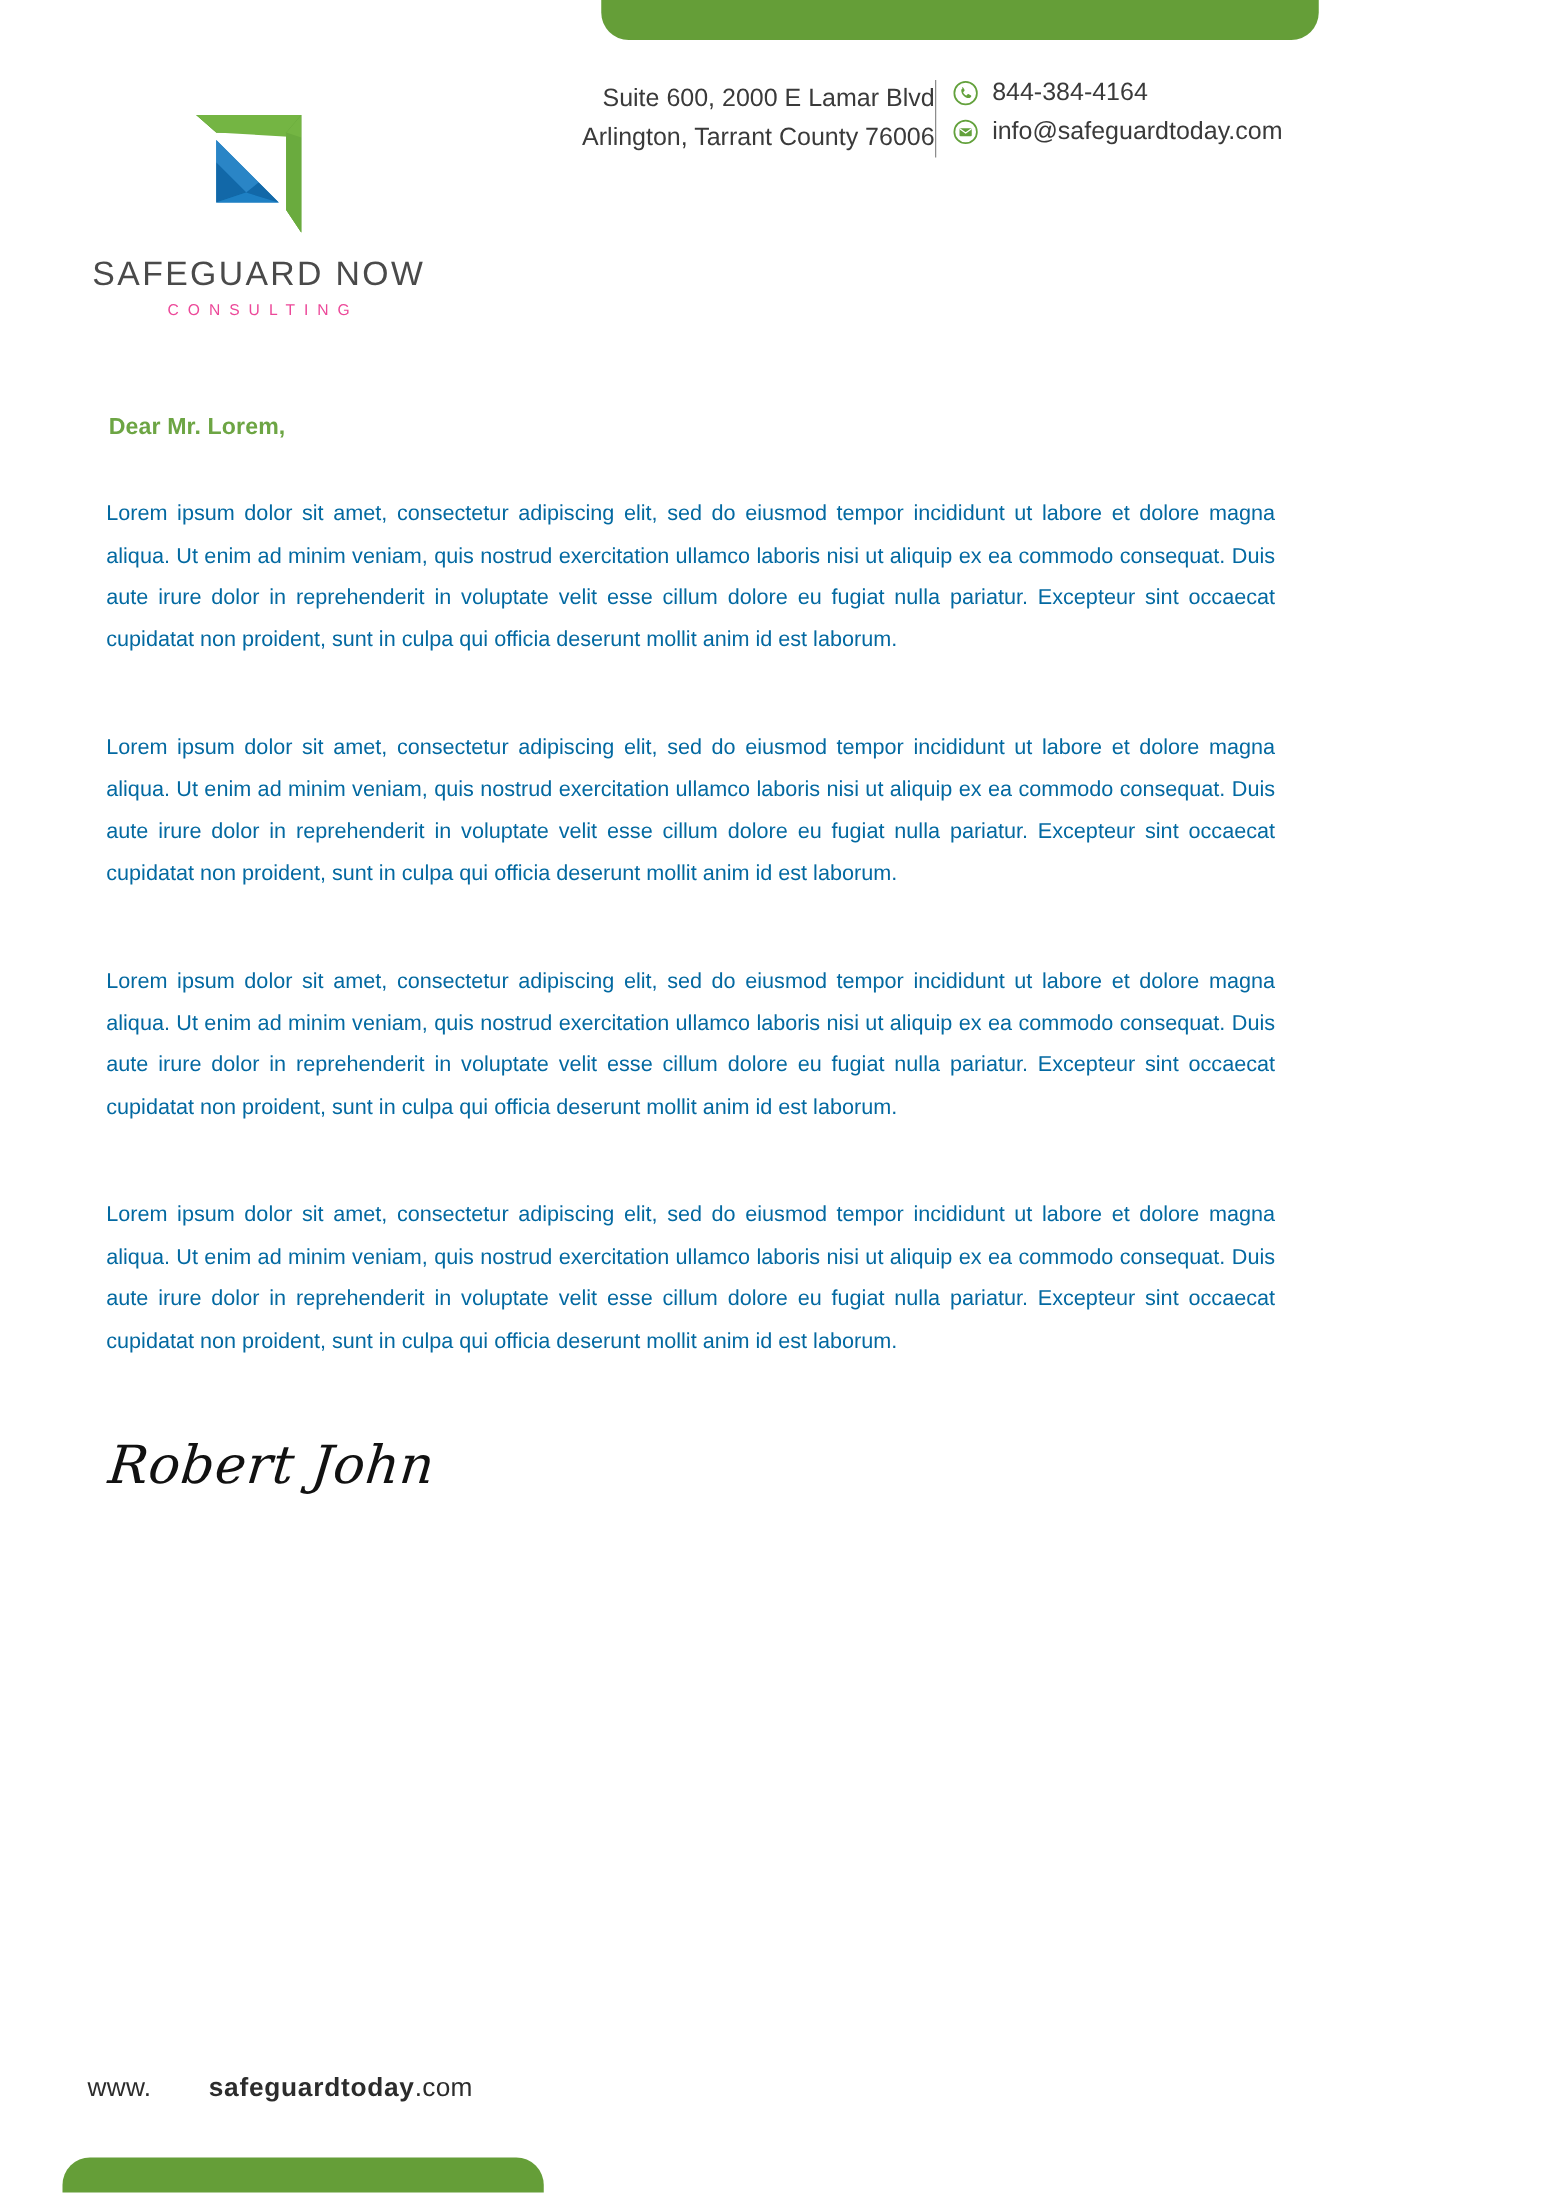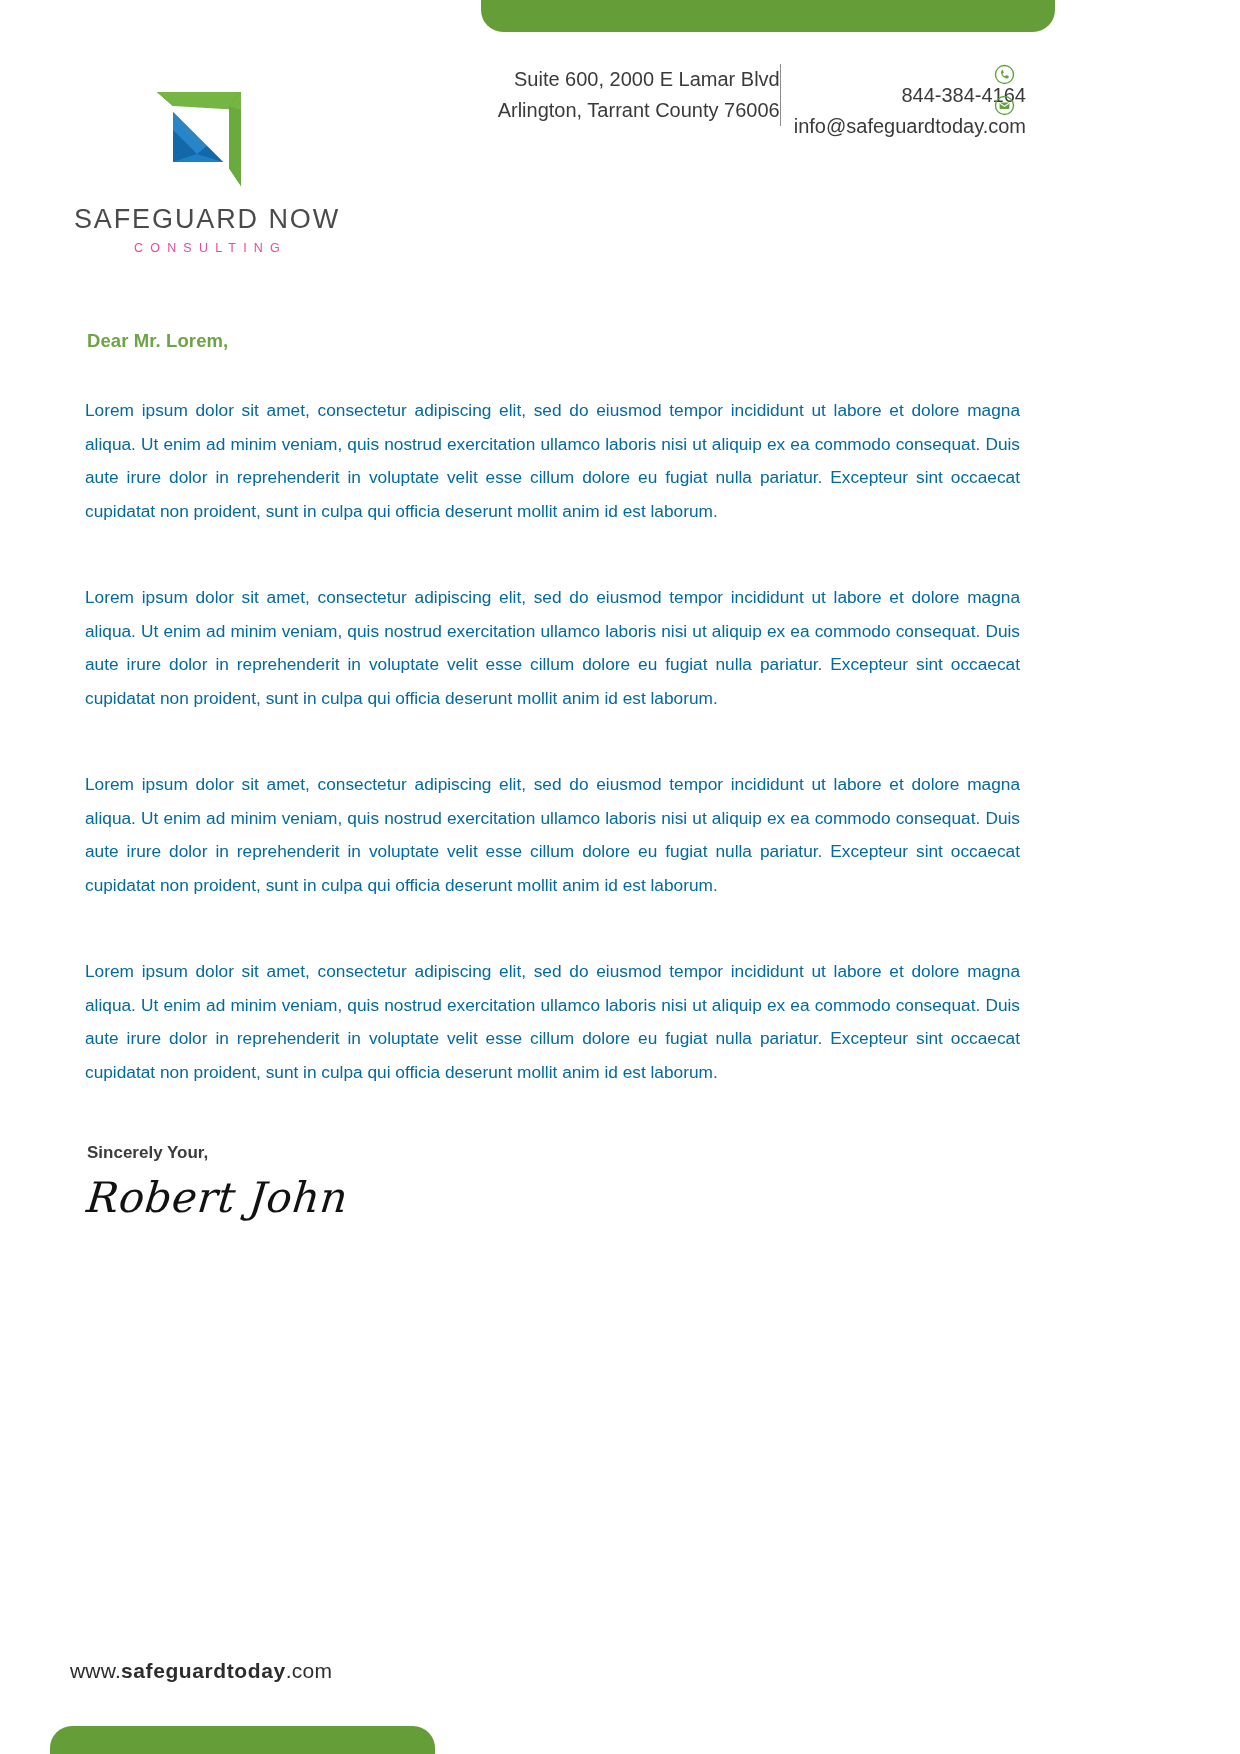--- a/index.html
+++ b/index.html
@@ -92,24 +92,23 @@
     font-size: 20px;
     color: #3a3a3a;
     line-height: 31px;
     white-space: nowrap;
   }
   #channel-col {
     padding-left: 13px;
   }
   .channel-row {
     display: flex;
-    align-items: flex-end;
+    align-items: flex-start;
     height: 31px;
     white-space: nowrap;
-    flex-direction: column;
   }
   .channel-icon {
     width: 21px;
     height: 21px;
     flex: 0 0 21px;
     margin-right: 11px;
     display: block;
   }
   .channel-text {
     font-size: 20px;
@@ -169,20 +168,21 @@
   }
   #website-text {
     font-size: 21px;
     color: #2c2c2c;
     letter-spacing: 0.2px;
     white-space: nowrap;
   }
   #website-text .bold-part {
     font-weight: bold;
     letter-spacing: 0.6px;
+    margin-left: 46px;
   }
 </style>
 </head>
 <body>
 
 <div id="top-green-bar"></div>
 <div id="bottom-green-bar"></div>
 
 <div id="letter-header">
 
@@ -240,20 +240,19 @@
 <div id="letter-body">
 
   <div id="salutation">Dear Mr. Lorem,</div>
 
   <p class="body-paragraph">Lorem ipsum dolor sit amet, consectetur adipiscing elit, sed do eiusmod tempor incididunt ut labore et dolore magna aliqua. Ut enim ad minim veniam, quis nostrud exercitation ullamco laboris nisi ut aliquip ex ea commodo consequat. Duis aute irure dolor in reprehenderit in voluptate velit esse cillum dolore eu fugiat nulla pariatur. Excepteur sint occaecat cupidatat non proident, sunt in culpa qui officia deserunt mollit anim id est laborum.</p>
   <p class="body-paragraph">Lorem ipsum dolor sit amet, consectetur adipiscing elit, sed do eiusmod tempor incididunt ut labore et dolore magna aliqua. Ut enim ad minim veniam, quis nostrud exercitation ullamco laboris nisi ut aliquip ex ea commodo consequat. Duis aute irure dolor in reprehenderit in voluptate velit esse cillum dolore eu fugiat nulla pariatur. Excepteur sint occaecat cupidatat non proident, sunt in culpa qui officia deserunt mollit anim id est laborum.</p>
   <p class="body-paragraph">Lorem ipsum dolor sit amet, consectetur adipiscing elit, sed do eiusmod tempor incididunt ut labore et dolore magna aliqua. Ut enim ad minim veniam, quis nostrud exercitation ullamco laboris nisi ut aliquip ex ea commodo consequat. Duis aute irure dolor in reprehenderit in voluptate velit esse cillum dolore eu fugiat nulla pariatur. Excepteur sint occaecat cupidatat non proident, sunt in culpa qui officia deserunt mollit anim id est laborum.</p>
   <p class="body-paragraph">Lorem ipsum dolor sit amet, consectetur adipiscing elit, sed do eiusmod tempor incididunt ut labore et dolore magna aliqua. Ut enim ad minim veniam, quis nostrud exercitation ullamco laboris nisi ut aliquip ex ea commodo consequat. Duis aute irure dolor in reprehenderit in voluptate velit esse cillum dolore eu fugiat nulla pariatur. Excepteur sint occaecat cupidatat non proident, sunt in culpa qui officia deserunt mollit anim id est laborum.</p>
 
   <div id="closing-block">
-    <div id="closing-text">Sincerely Your,</div>
     <div id="signature-name">Robert John</div>
   </div>
 </div>
 
 <div id="letter-footer">
   <div id="website-text"><span>www.</span><span class="bold-part">safeguardtoday</span><span>.com</span></div>
 </div>
 
 </body></html>

